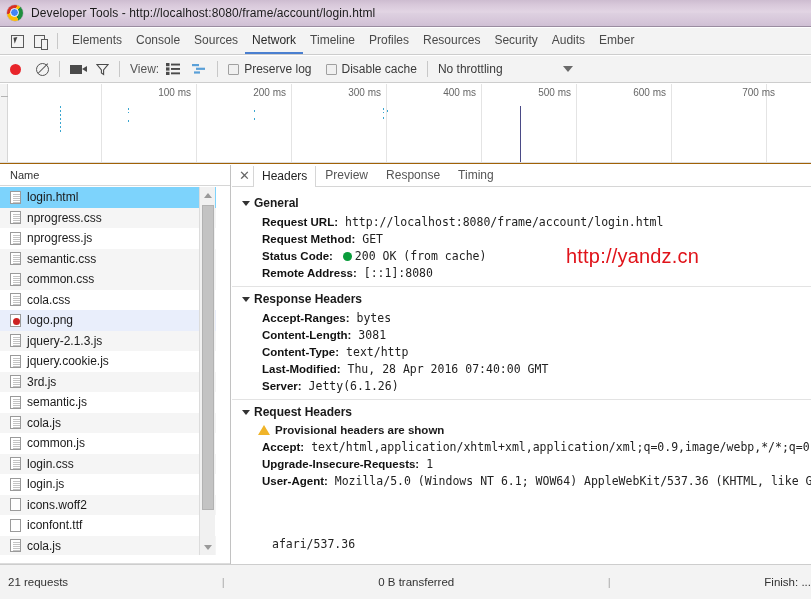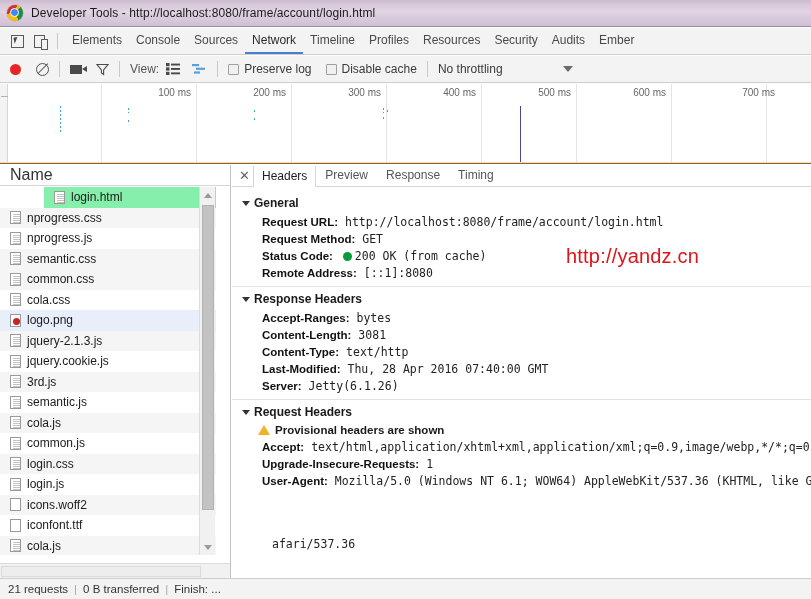--- a/index.html
+++ b/index.html
@@ -198,35 +198,35 @@
     width: 231px; height: 413px;
     background: #fff;
     border-right: 1px solid #c2c2c2;
     overflow: hidden;
   }
   .list-header {
     height: 21px; background: #fff;
     border-bottom: 1px solid #d6d6d6;
     display: flex; align-items: center;
     padding-left: 10px;
-    font-size: 16px; color: #333;
+    font-size: 11px; color: #333;
   }
   .list-body {
     position: absolute; left: 0; top: 22px;
     width: 216px; height: 368px;
     overflow: hidden;
   }
   .row {
     height: 20.5px; display: flex; align-items: center;
     padding-left: 10px; gap: 6px;
     font-size: 12px; color: #1a1a1a; cursor: pointer;
     white-space: nowrap;
   }
   .row.odd { background: #f5f5f5; }
-  .row.selected { background: #86efac; margin-left: 44px; }
+  .row.selected { background: #7dd3fc; }
   .row.tinted { background: #e9eefb; }
   .ico-doc {
     width: 11px; height: 13px; background: #fff;
     border: 1px solid #9a9a9a; position: relative; flex: 0 0 auto;
   }
   .ico-doc.lines::after {
     content: ""; position: absolute; left: 2px; top: 2px;
     width: 7px; height: 9px;
     background: repeating-linear-gradient(to bottom,
       #c4c4c4 0 1px, transparent 1px 2px);
@@ -360,27 +360,28 @@
     position: absolute; left: 566px; top: 245px;
     font-size: 20px; color: #e0131a;
     font-family: "Liberation Sans", sans-serif;
     letter-spacing: .2px;
     pointer-events: none;
   }
 
   
   .statusbar {
     position: absolute; left: 0; bottom: 0;
-    width: 811px; height: 21px;
+    width: 811px; height: 35px;
     background: #f3f3f3;
     border-top: 1px solid #cdcdcd;
     display: flex; align-items: center;
     padding-left: 8px;
     font-size: 11.5px; color: #333;
     white-space: nowrap;
+    justify-content: space-between;
   }
   .sb-sep { margin: 0 6px; color: #aaa; }
 </style>
 </head>
 <body>
 
 <div id="app">
 
   <div class="titlebar">
     <div class="chrome-logo"></div>

